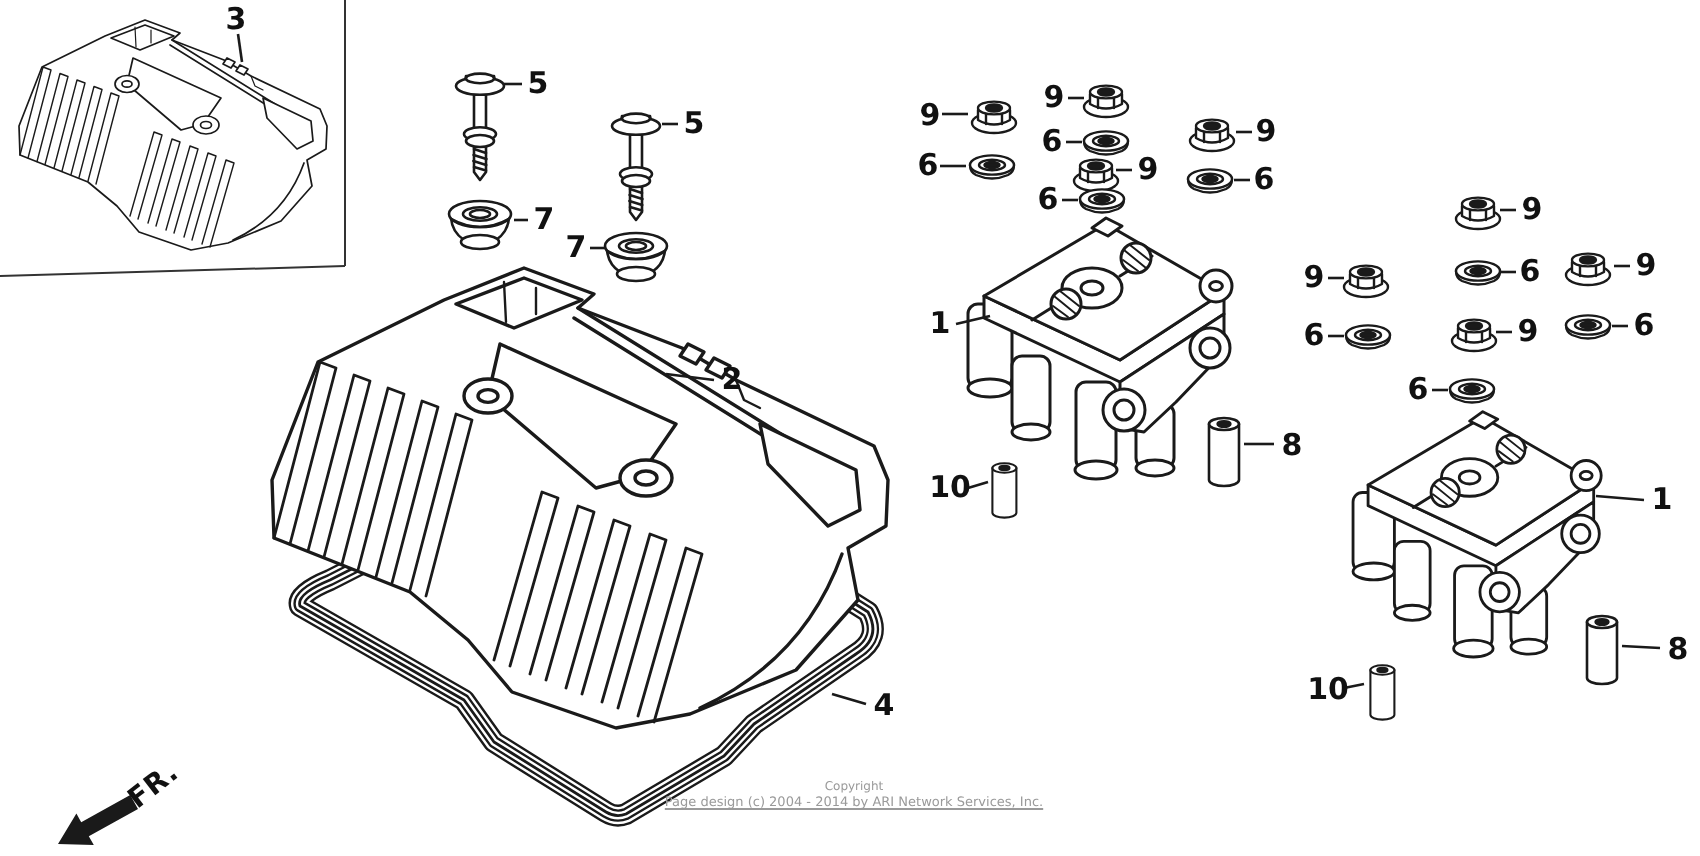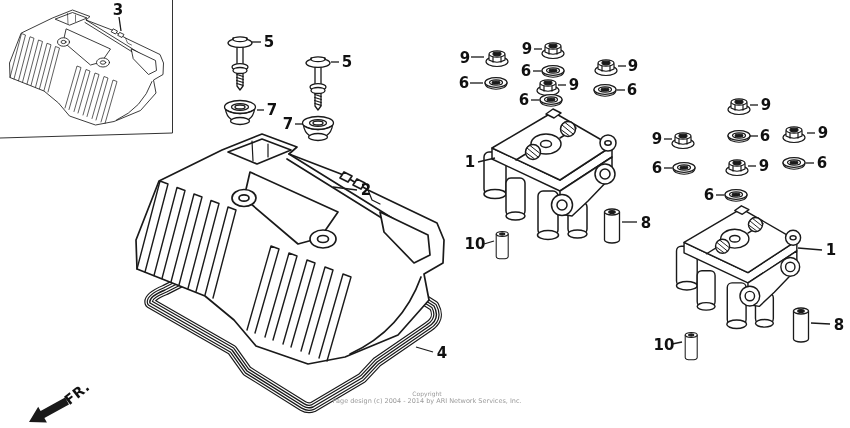--- a/index.html
+++ b/index.html
@@ -17,21 +17,21 @@
   }
   .fr-label{
     position:absolute;transform:translate(-50%,-50%) rotate(-38deg);
     font-weight:bold;font-size:14px;color:#111;letter-spacing:0.5px;
   }
   .wm{
     position:absolute;left:427px;top:391px;transform:translate(-50%,0);
     text-align:center;color:#9a9a9a;line-height:1.15;
   }
   .wm .l1{font-size:6px;}
-  .wm .l2{font-size:6.5px;}
+  .wm .l2{font-size:6.5px;text-decoration:underline;}
 </style>
 </head>
 <body>
 
 <div class="stage">
 <svg width="850" height="428" viewBox="0 0 850 428">
 
   <g stroke="#333" stroke-width="1">
     <line x1="172.5" y1="0" x2="172.5" y2="133"></line>
     <line x1="0" y1="138" x2="172.5" y2="133"></line>

